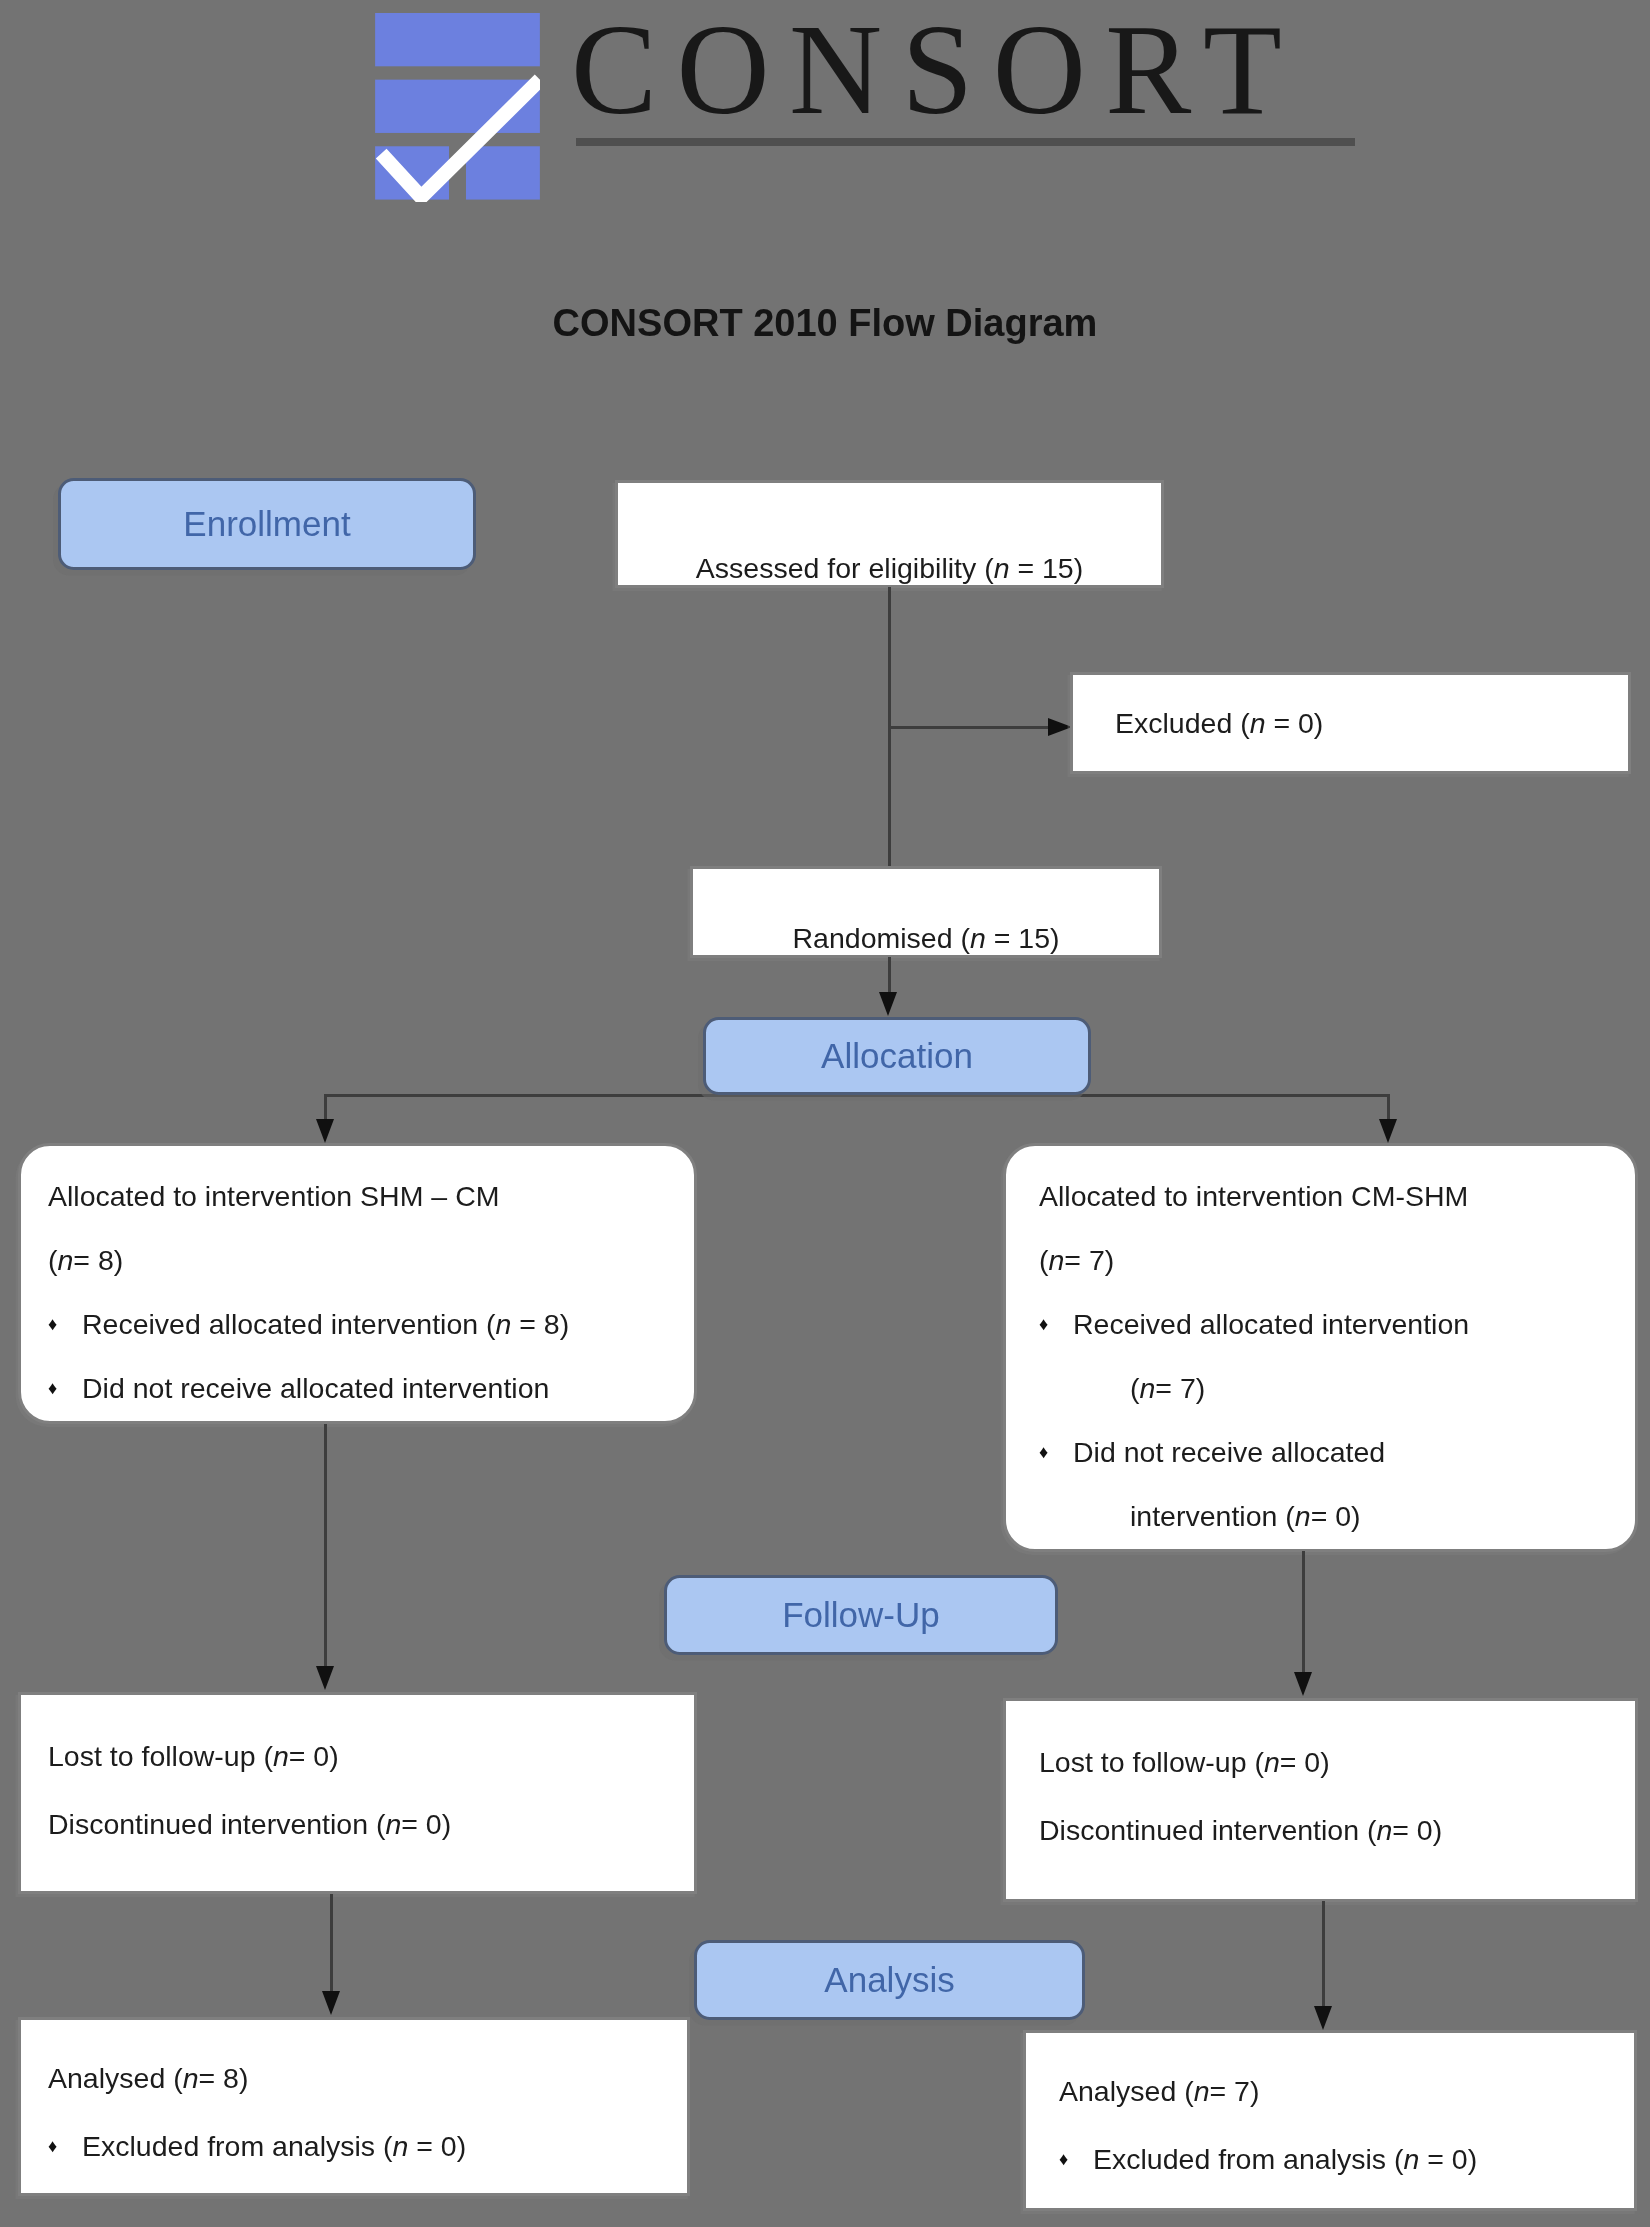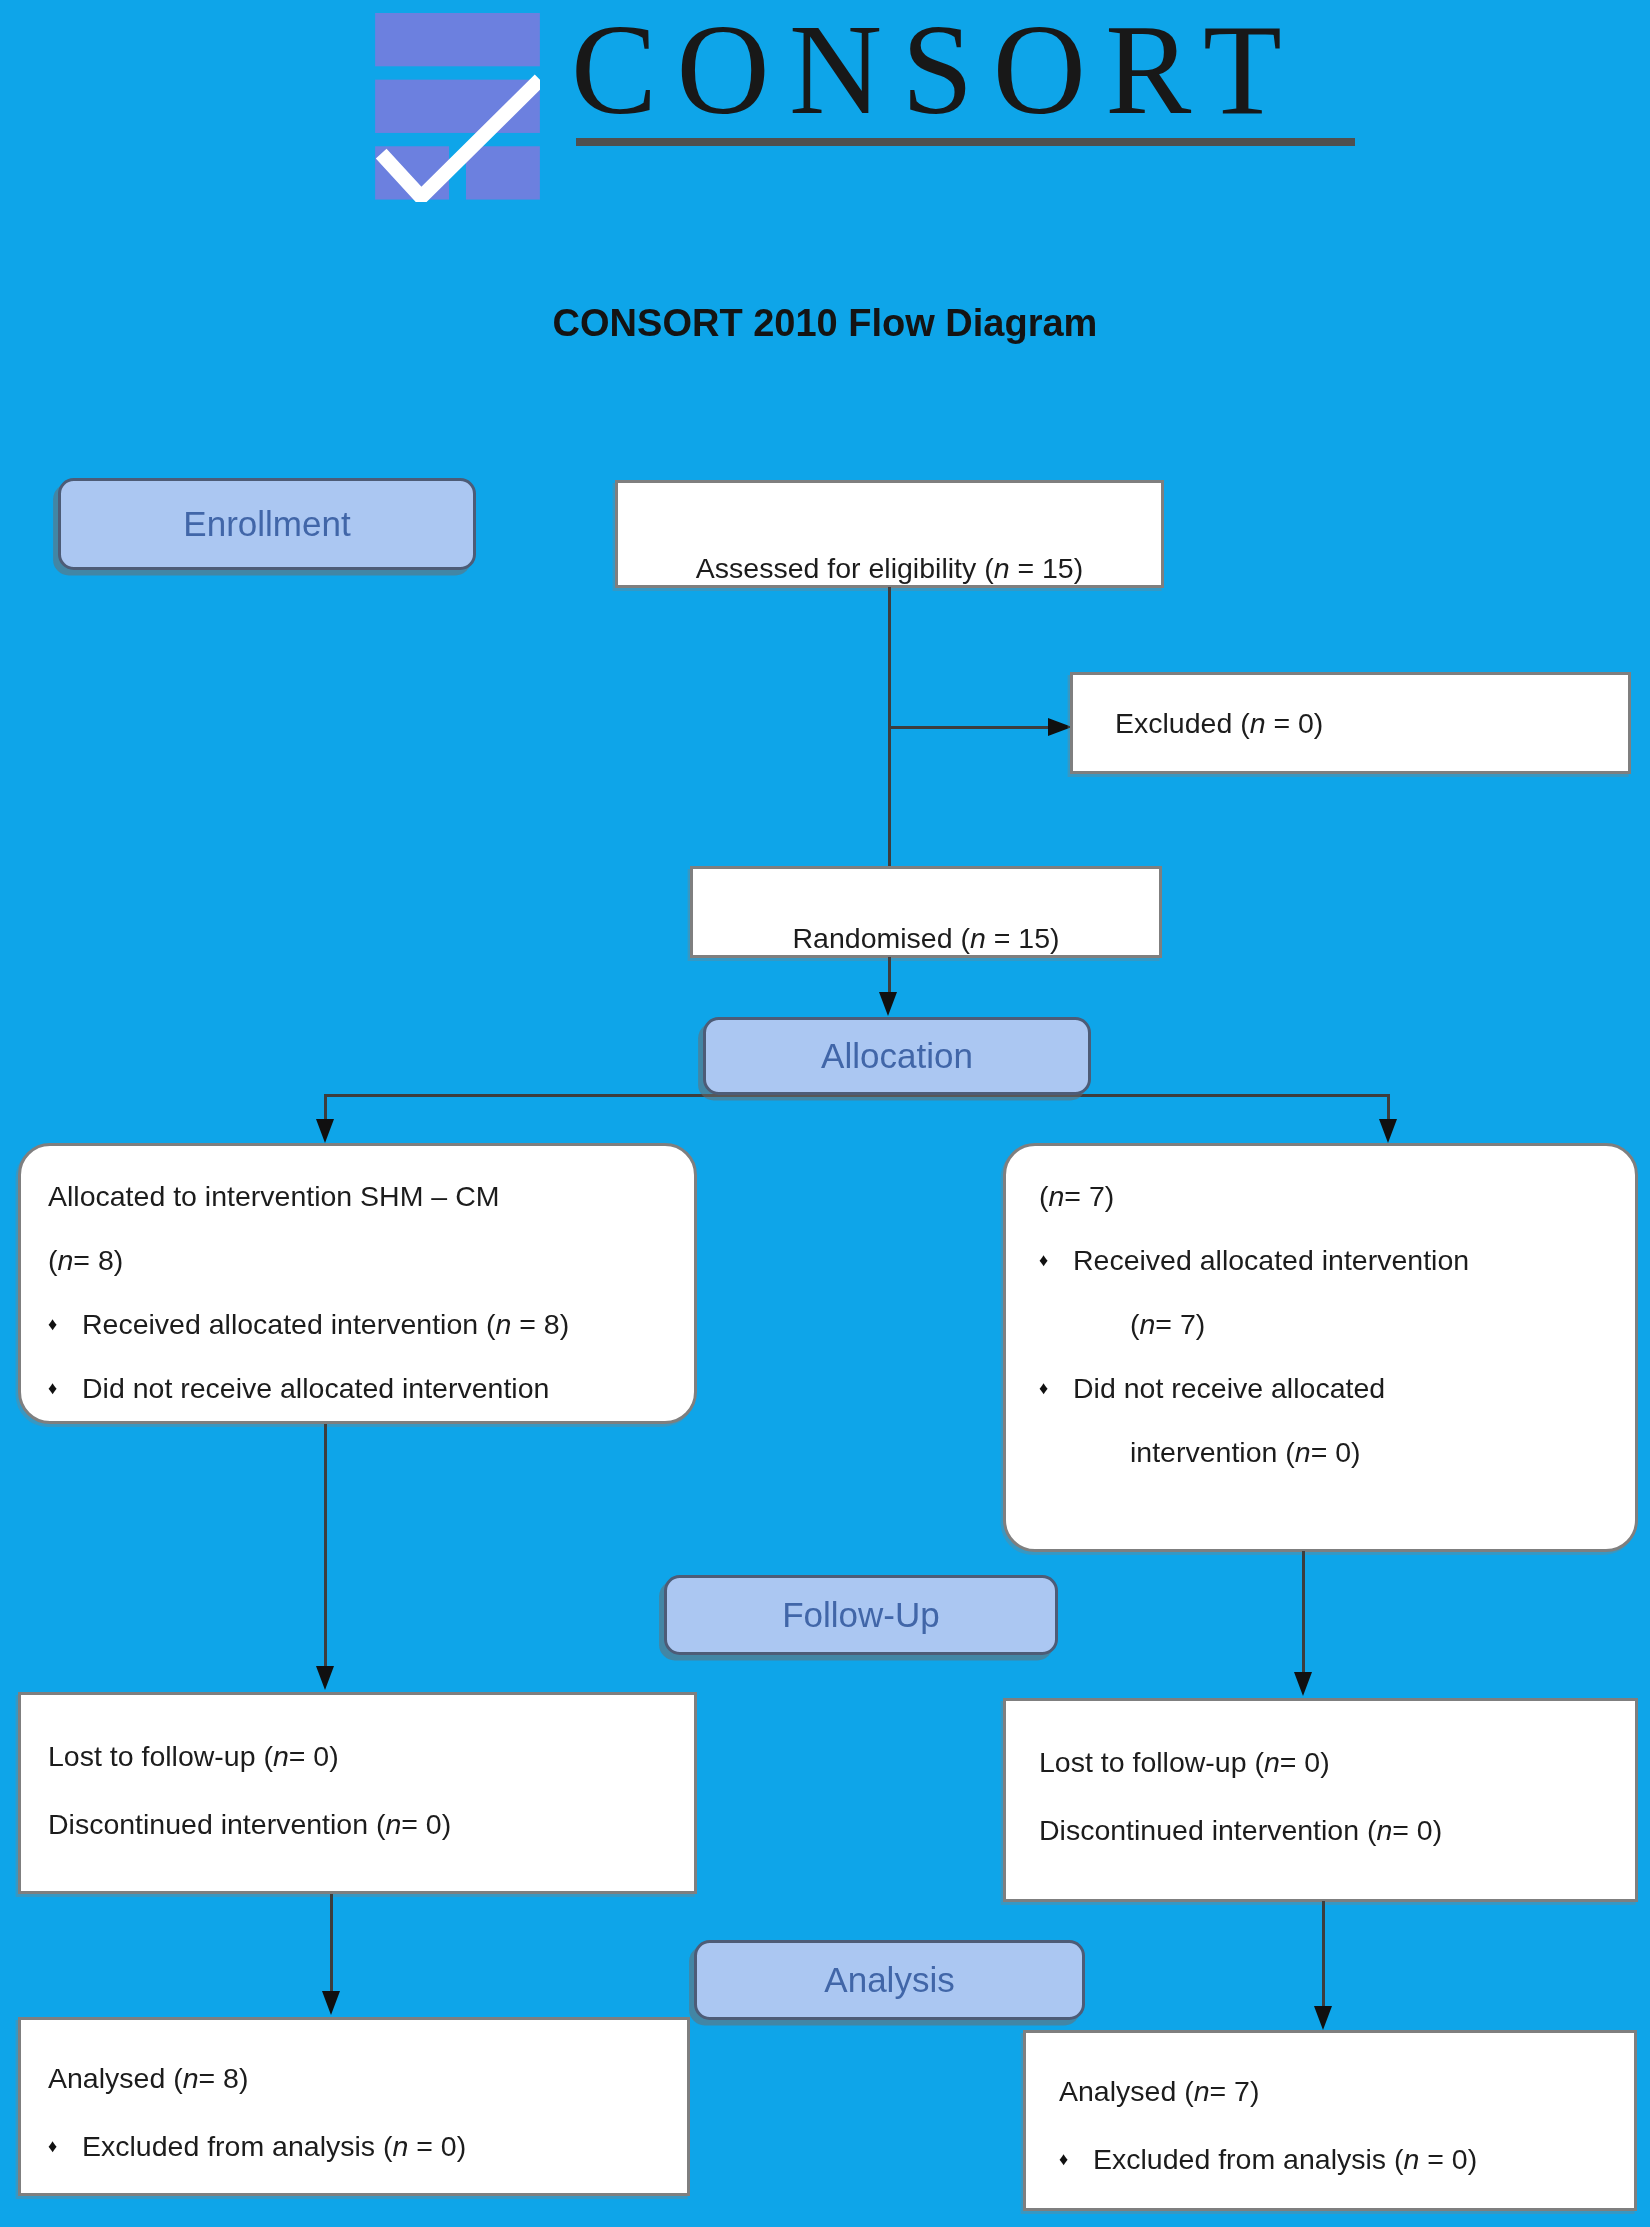--- a/index.html
+++ b/index.html
@@ -1,16 +1,16 @@
 <!DOCTYPE html>
 <html style="font-size:9.7px"><head>
 <meta charset="utf-8">
 <style>
   html,body{margin:0;padding:0;background:#ffffff;}
-  #canvas{position:relative;width:1650px;height:2227px;background:#0ea5e9;overflow:hidden;
+  #canvas{position:relative;width:1650px;height:2227px;background:#737373;overflow:hidden;
           font-family:"Liberation Sans",sans-serif;color:#1c1c1c;}
 
   
   .brand{position:absolute;left:571px;top:4.9px;font-family:"Liberation Serif",serif;
          font-size:129px;line-height:129px;letter-spacing:19.4px;color:#181818;font-weight:400;}
   .brand-rule{position:absolute;left:576px;top:138px;width:779px;height:7.9px;background:#4f4f4f;}
   .tagline{position:absolute;left:575px;top:156px;width:788px;font-size:37px;font-weight:bold;
            letter-spacing:3px;color:#1b1b1b;white-space:nowrap;}
   .doc-title{position:absolute;left:0;top:302px;width:1650px;text-align:center;
              font-size:38px;font-weight:bold;color:#141414;}
@@ -95,20 +95,21 @@
       <span class="bullet">♦</span>
       <span>Received allocated intervention (<i>n</i> = 8)</span>
     </div>
     <div class="row-sm">
       <span class="bullet">♦</span>
       <span>Did not receive allocated intervention</span>
     </div>
   </div>
 
   <div class="whitebox pad-box" style="left:1003px;top:1143px;width:635px;height:409px;padding-left:33px;">
+    <div class="row-sm">Allocated to intervention CM-SHM</div>
     <div class="row-sm">(<i>n</i> = 7)</div>
     <div class="row-sm">
       <span class="bullet">♦</span>
       <span>Received allocated intervention</span>
     </div>
     <div class="row-sm cont">(<i>n</i> = 7)</div>
     <div class="row-sm">
       <span class="bullet">♦</span>
       <span>Did not receive allocated</span>
     </div>

